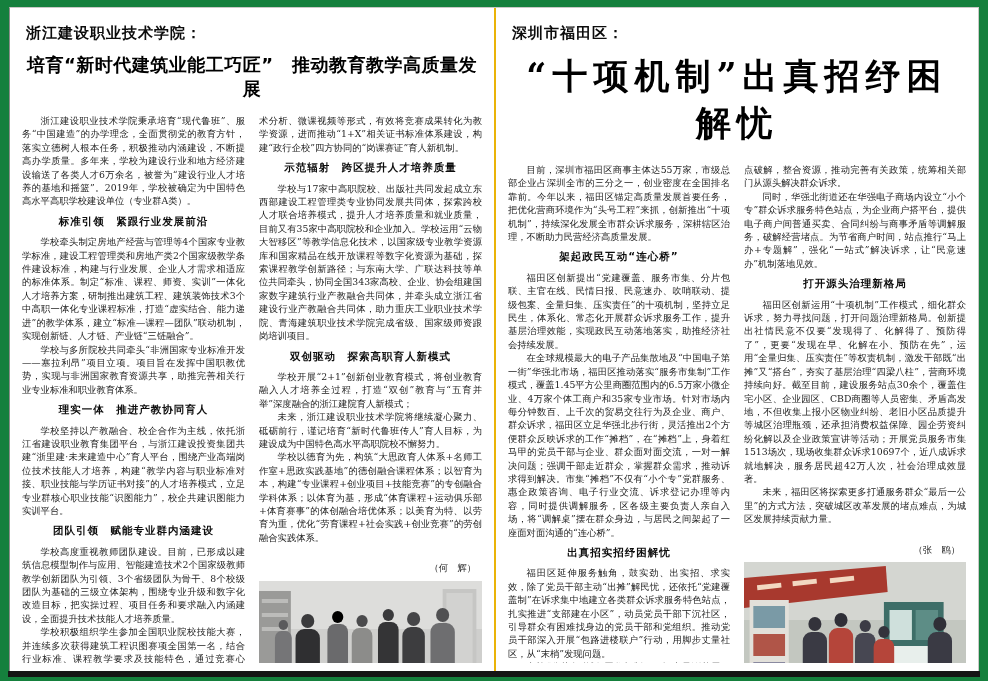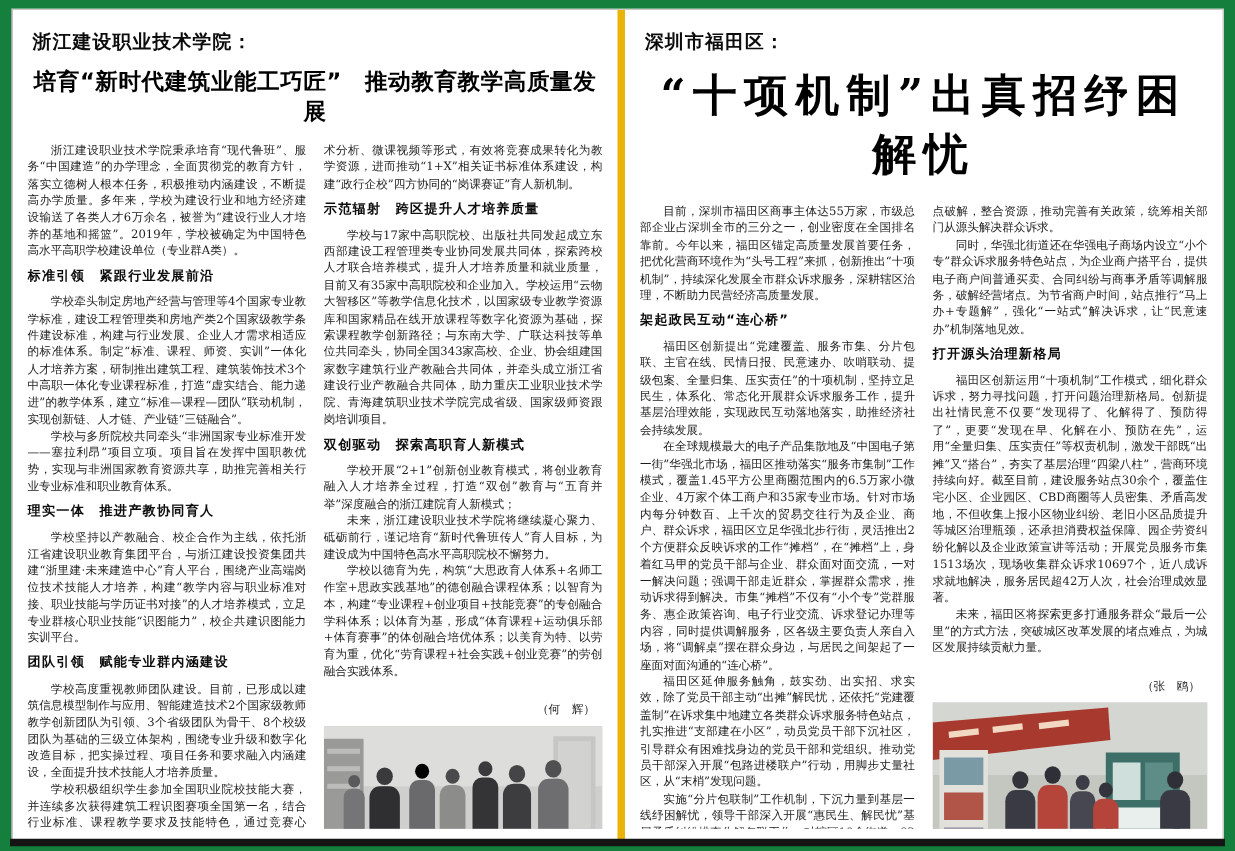--- a/index.html
+++ b/index.html
@@ -13,21 +13,21 @@
     position:absolute;left:9px;top:7px;right:9px;bottom:5px;
     border:1px solid #c9c9c6;border-left:1px solid #8d8d8a;
     background:#ffffff;display:flex;
   }
   .page{
     width:50%;box-sizing:border-box;
     padding:8px 12px 12px 12px;
     display:flex;flex-direction:column;
     overflow:hidden;position:relative;
   }
-  .page.right{border-left:6px solid #eab308;}
+  .page.right{border-left:2px solid #eab308;}
   .kicker{
     font-family:"DejaVu Sans","Liberation Sans",sans-serif;
     font-weight:bold;font-size:15px;color:#0c0c0c;
     margin:8px 0 2px 4px;letter-spacing:1px;
   }
   .headline{font-weight:bold;text-align:center;color:#000;}
   .page.left .headline{
     font-family:"DejaVu Sans","Liberation Sans",sans-serif;
     font-size:18px;letter-spacing:.5px;margin:8px 0 13px 0;
   }
@@ -40,21 +40,21 @@
     flex:1;display:flex;flex-direction:column;
     font-size:9.3px;line-height:13.4px;color:#1c1c1c;
     overflow:hidden;
   }
   .coltext{flex:0 1 auto;}
   .p-ind{text-indent:2em;text-align:justify;}
   .p-cont{text-align:justify;}
   .sec-h{
     font-family:"DejaVu Sans","Liberation Sans",sans-serif;
     font-weight:bold;font-size:10.5px;color:#0d0d0d;
-    margin:7px 0;letter-spacing:1px;text-indent:0;
+    text-align:center;margin:7px 0;letter-spacing:1px;text-indent:0;
   }
   .byline{text-align:right;padding-right:6px;margin-top:17px;}
   .photo{margin-top:auto;flex-shrink:0;overflow:hidden;background:#c9c9c7;}
   .photo svg{display:block;width:100%;height:100%;}
   .left-photo{height:120px;}
   .right-photo{height:162px;}
   .bottom-rule{position:absolute;left:8px;right:8px;bottom:4px;height:6px;background:#151515;}
 </style>
 </head>
 <body>
@@ -131,20 +131,21 @@
     <section class="page right">
       <div class="kicker">深圳市福田区：</div>
       <div class="headline">“十项机制”出真招纾困解忧</div>
       <div class="body">
         <div class="col">
           <div class="coltext">
               <div class="p-ind">目前，深圳市福田区商事主体达55万家，市级总部企业占深圳全市的三分之一，创业密度在全国排名靠前。今年以来，福田区锚定高质量发展首要任务，把优化营商环境作为“头号工程”来抓，创新推出“十项机制”，持续深化发展全市群众诉求服务，深耕辖区治理，不断助力民营经济高质量发展。</div>
               <div class="sec-h">架起政民互动“连心桥”</div>
               <div class="p-ind">福田区创新提出“党建覆盖、服务市集、分片包联、主官在线、民情日报、民意速办、吹哨联动、提级包案、全量归集、压实责任”的十项机制，坚持立足民生，体系化、常态化开展群众诉求服务工作，提升基层治理效能，实现政民互动落地落实，助推经济社会持续发展。</div>
               <div class="p-ind">在全球规模最大的电子产品集散地及“中国电子第一街”华强北市场，福田区推动落实“服务市集制”工作模式，覆盖1.45平方公里商圈范围内的6.5万家小微企业、4万家个体工商户和35家专业市场。针对市场内每分钟数百、上千次的贸易交往行为及企业、商户、群众诉求，福田区立足华强北步行街，灵活推出2个方便群众反映诉求的工作“摊档”，在“摊档”上，身着红马甲的党员干部与企业、群众面对面交流，一对一解决问题；强调干部走近群众，掌握群众需求，推动诉求得到解决。市集“摊档”不仅有“小个专”党群服务、惠企政策咨询、电子行业交流、诉求登记办理等内容，同时提供调解服务，区各级主要负责人亲自入场，将“调解桌”摆在群众身边，与居民之间架起了一座面对面沟通的“连心桥”。</div>
+              <div class="sec-h">出真招实招纾困解忧</div>
               <div class="p-ind">福田区延伸服务触角，鼓实劲、出实招、求实效，除了党员干部主动“出摊”解民忧，还依托“党建覆盖制”在诉求集中地建立各类群众诉求服务特色站点，扎实推进“支部建在小区”，动员党员干部下沉社区，引导群众有困难找身边的党员干部和党组织。推动党员干部深入开展“包路进楼联户”行动，用脚步丈量社区，从“末梢”发现问题。</div>
               <div class="p-ind">实施“分片包联制”工作机制，下沉力量到基层一线纾困解忧，领导干部深入开展“惠民生、解民忧”基层矛盾纠纷排查化解包联工作，对辖区10个街道、92个社区明确挂</div>
             </div>
         </div>
         <div class="col">
           <div class="coltext">
               <div class="p-cont">点破解，整合资源，推动完善有关政策，统筹相关部门从源头解决群众诉求。</div>
               <div class="p-ind">同时，华强北街道还在华强电子商场内设立“小个专”群众诉求服务特色站点，为企业商户搭平台，提供电子商户间普通买卖、合同纠纷与商事矛盾等调解服务，破解经营堵点。为节省商户时间，站点推行“马上办+专题解”，强化“一站式”解决诉求，让“民意速办”机制落地见效。</div>
               <div class="sec-h">打开源头治理新格局</div>
               <div class="p-ind">福田区创新运用“十项机制”工作模式，细化群众诉求，努力寻找问题，打开问题治理新格局。创新提出社情民意不仅要“发现得了、化解得了、预防得了”，更要“发现在早、化解在小、预防在先”，运用“全量归集、压实责任”等权责机制，激发干部既“出摊”又“搭台”，夯实了基层治理“四梁八柱”，营商环境持续向好。截至目前，建设服务站点30余个，覆盖住宅小区、企业园区、CBD商圈等人员密集、矛盾高发地，不但收集上报小区物业纠纷、老旧小区品质提升等城区治理瓶颈，还承担消费权益保障、园企劳资纠纷化解以及企业政策宣讲等活动；开展党员服务市集1513场次，现场收集群众诉求10697个，近八成诉求就地解决，服务居民超42万人次，社会治理成效显著。</div>

